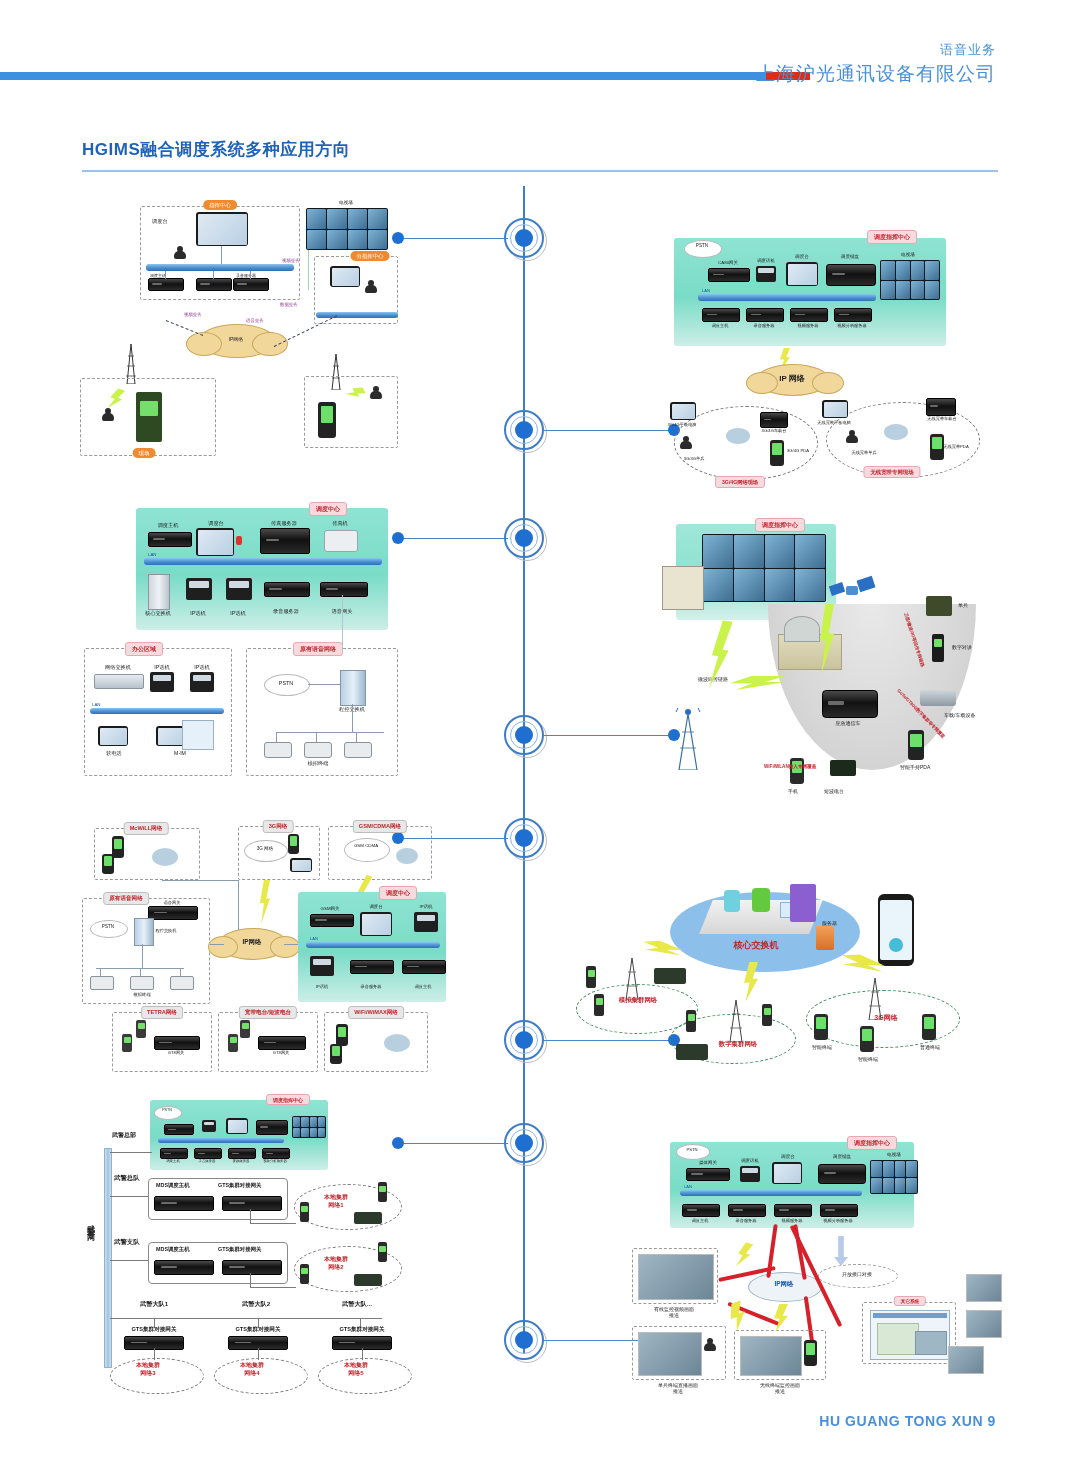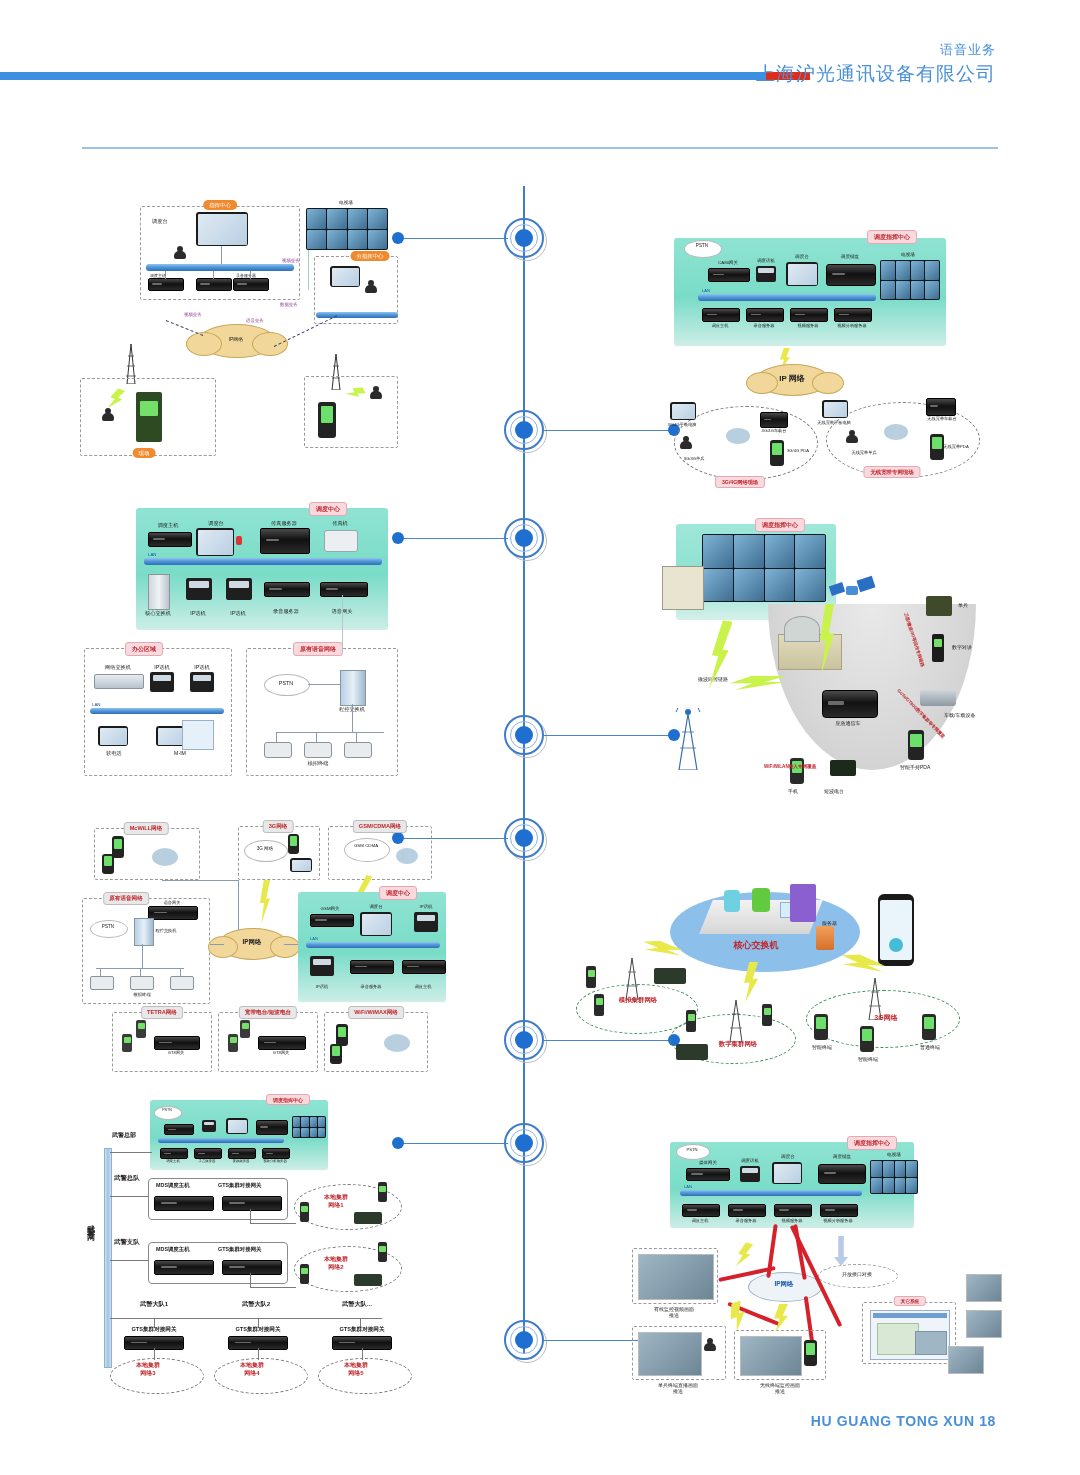--- a/index.html
+++ b/index.html
@@ -103,20 +103,21 @@
 <div class="hdr">
   <div class="hdr-bar-blue"></div>
   <div class="hdr-bar-red"></div>
   <div class="hdr-txt">
     <div class="l1">语音业务</div>
     <div class="l2">上海沪光通讯设备有限公司</div>
   </div>
 </div>
 
 <div class="ttl-wrap">
+  <div class="ttl">HGIMS融合调度系统多种应用方向</div>
   <div class="ttl-rule"></div>
 </div>
 
 <div class="tl-line"></div>
 
 <div class="node" style="top:238px">
   <i class="arc"></i>
   <i class="r3"></i>
   <i class="r2"></i>
   <i class="r1"></i>
@@ -852,13 +853,13 @@
 
   <div class="thumb" style="left:344px;top:150px;width:34px;height:26px"></div>
   <div class="thumb" style="left:344px;top:186px;width:34px;height:26px"></div>
   <div class="thumb" style="left:326px;top:222px;width:34px;height:26px"></div>
 
   <div class="bolt bolt-y" style="left:108px;top:178px;width:16px;height:28px;transform:rotate(-20deg)"></div>
   <div class="bolt bolt-y" style="left:152px;top:180px;width:14px;height:28px"></div>
   <div class="bolt bolt-y" style="left:116px;top:118px;width:12px;height:26px;transform:rotate(16deg)"></div>
 </div>
 
-<div class="ftr">HU GUANG TONG XUN   18</div>
+<div class="ftr">HU GUANG TONG XUN   9</div>
 
 </body></html>

